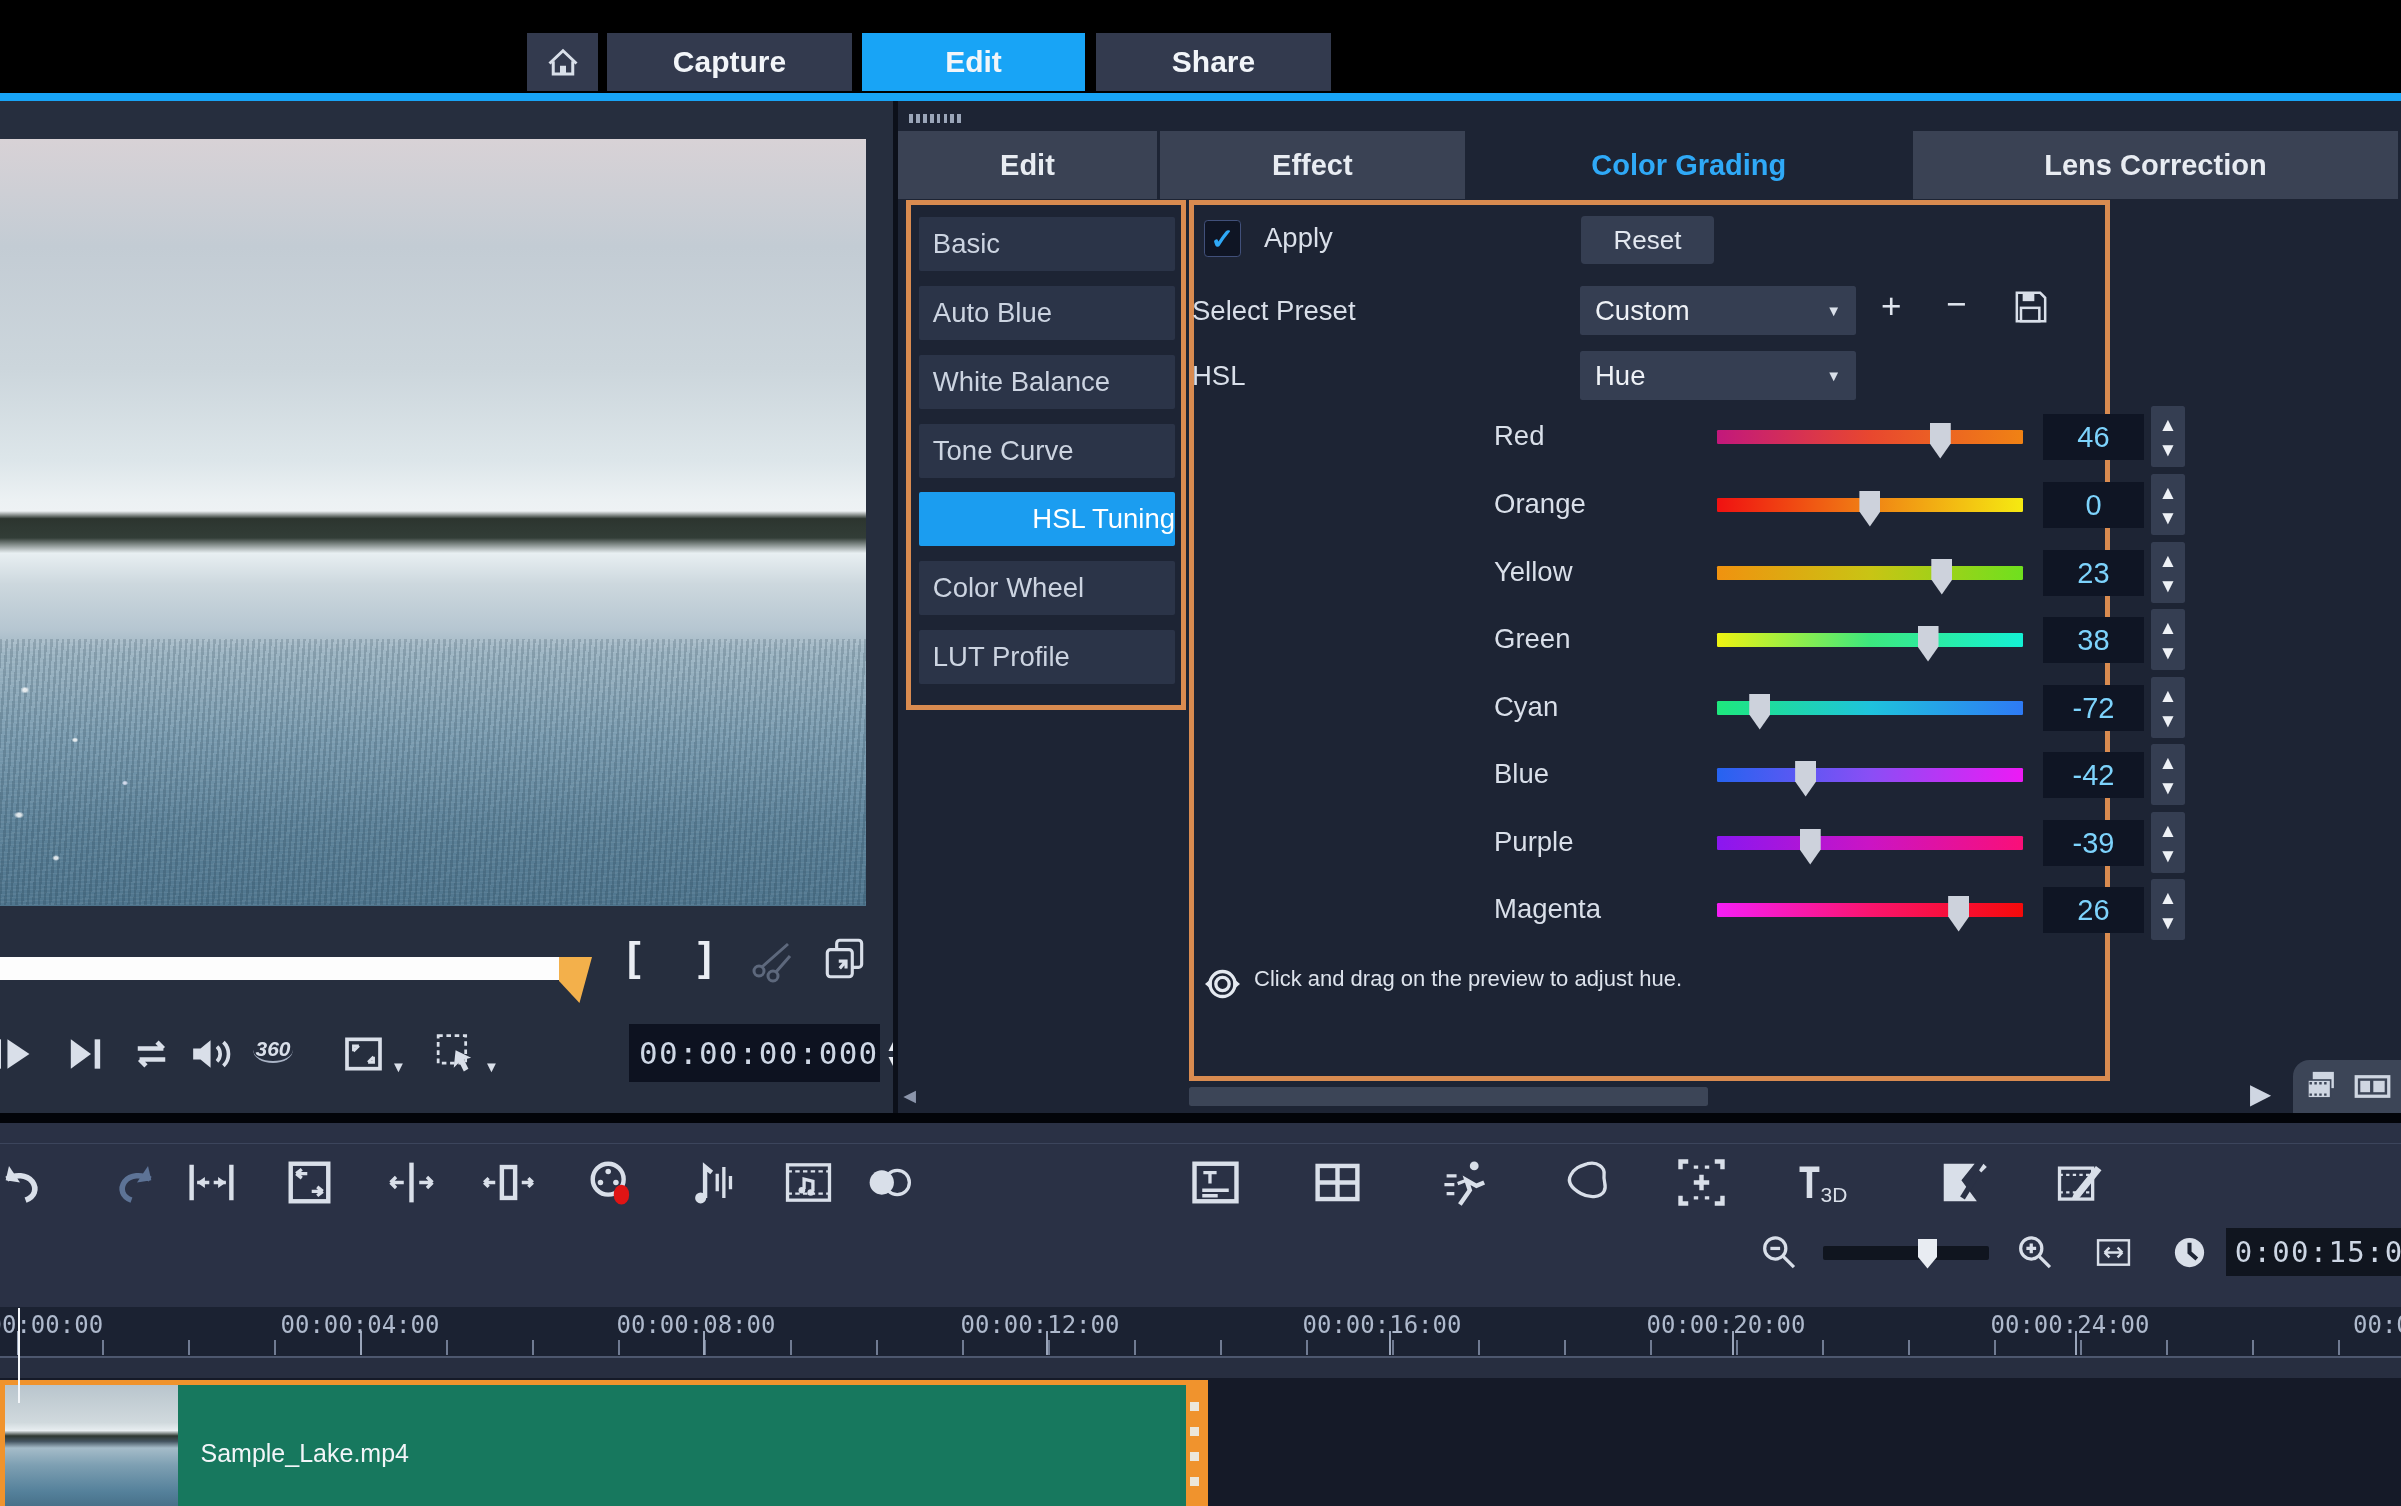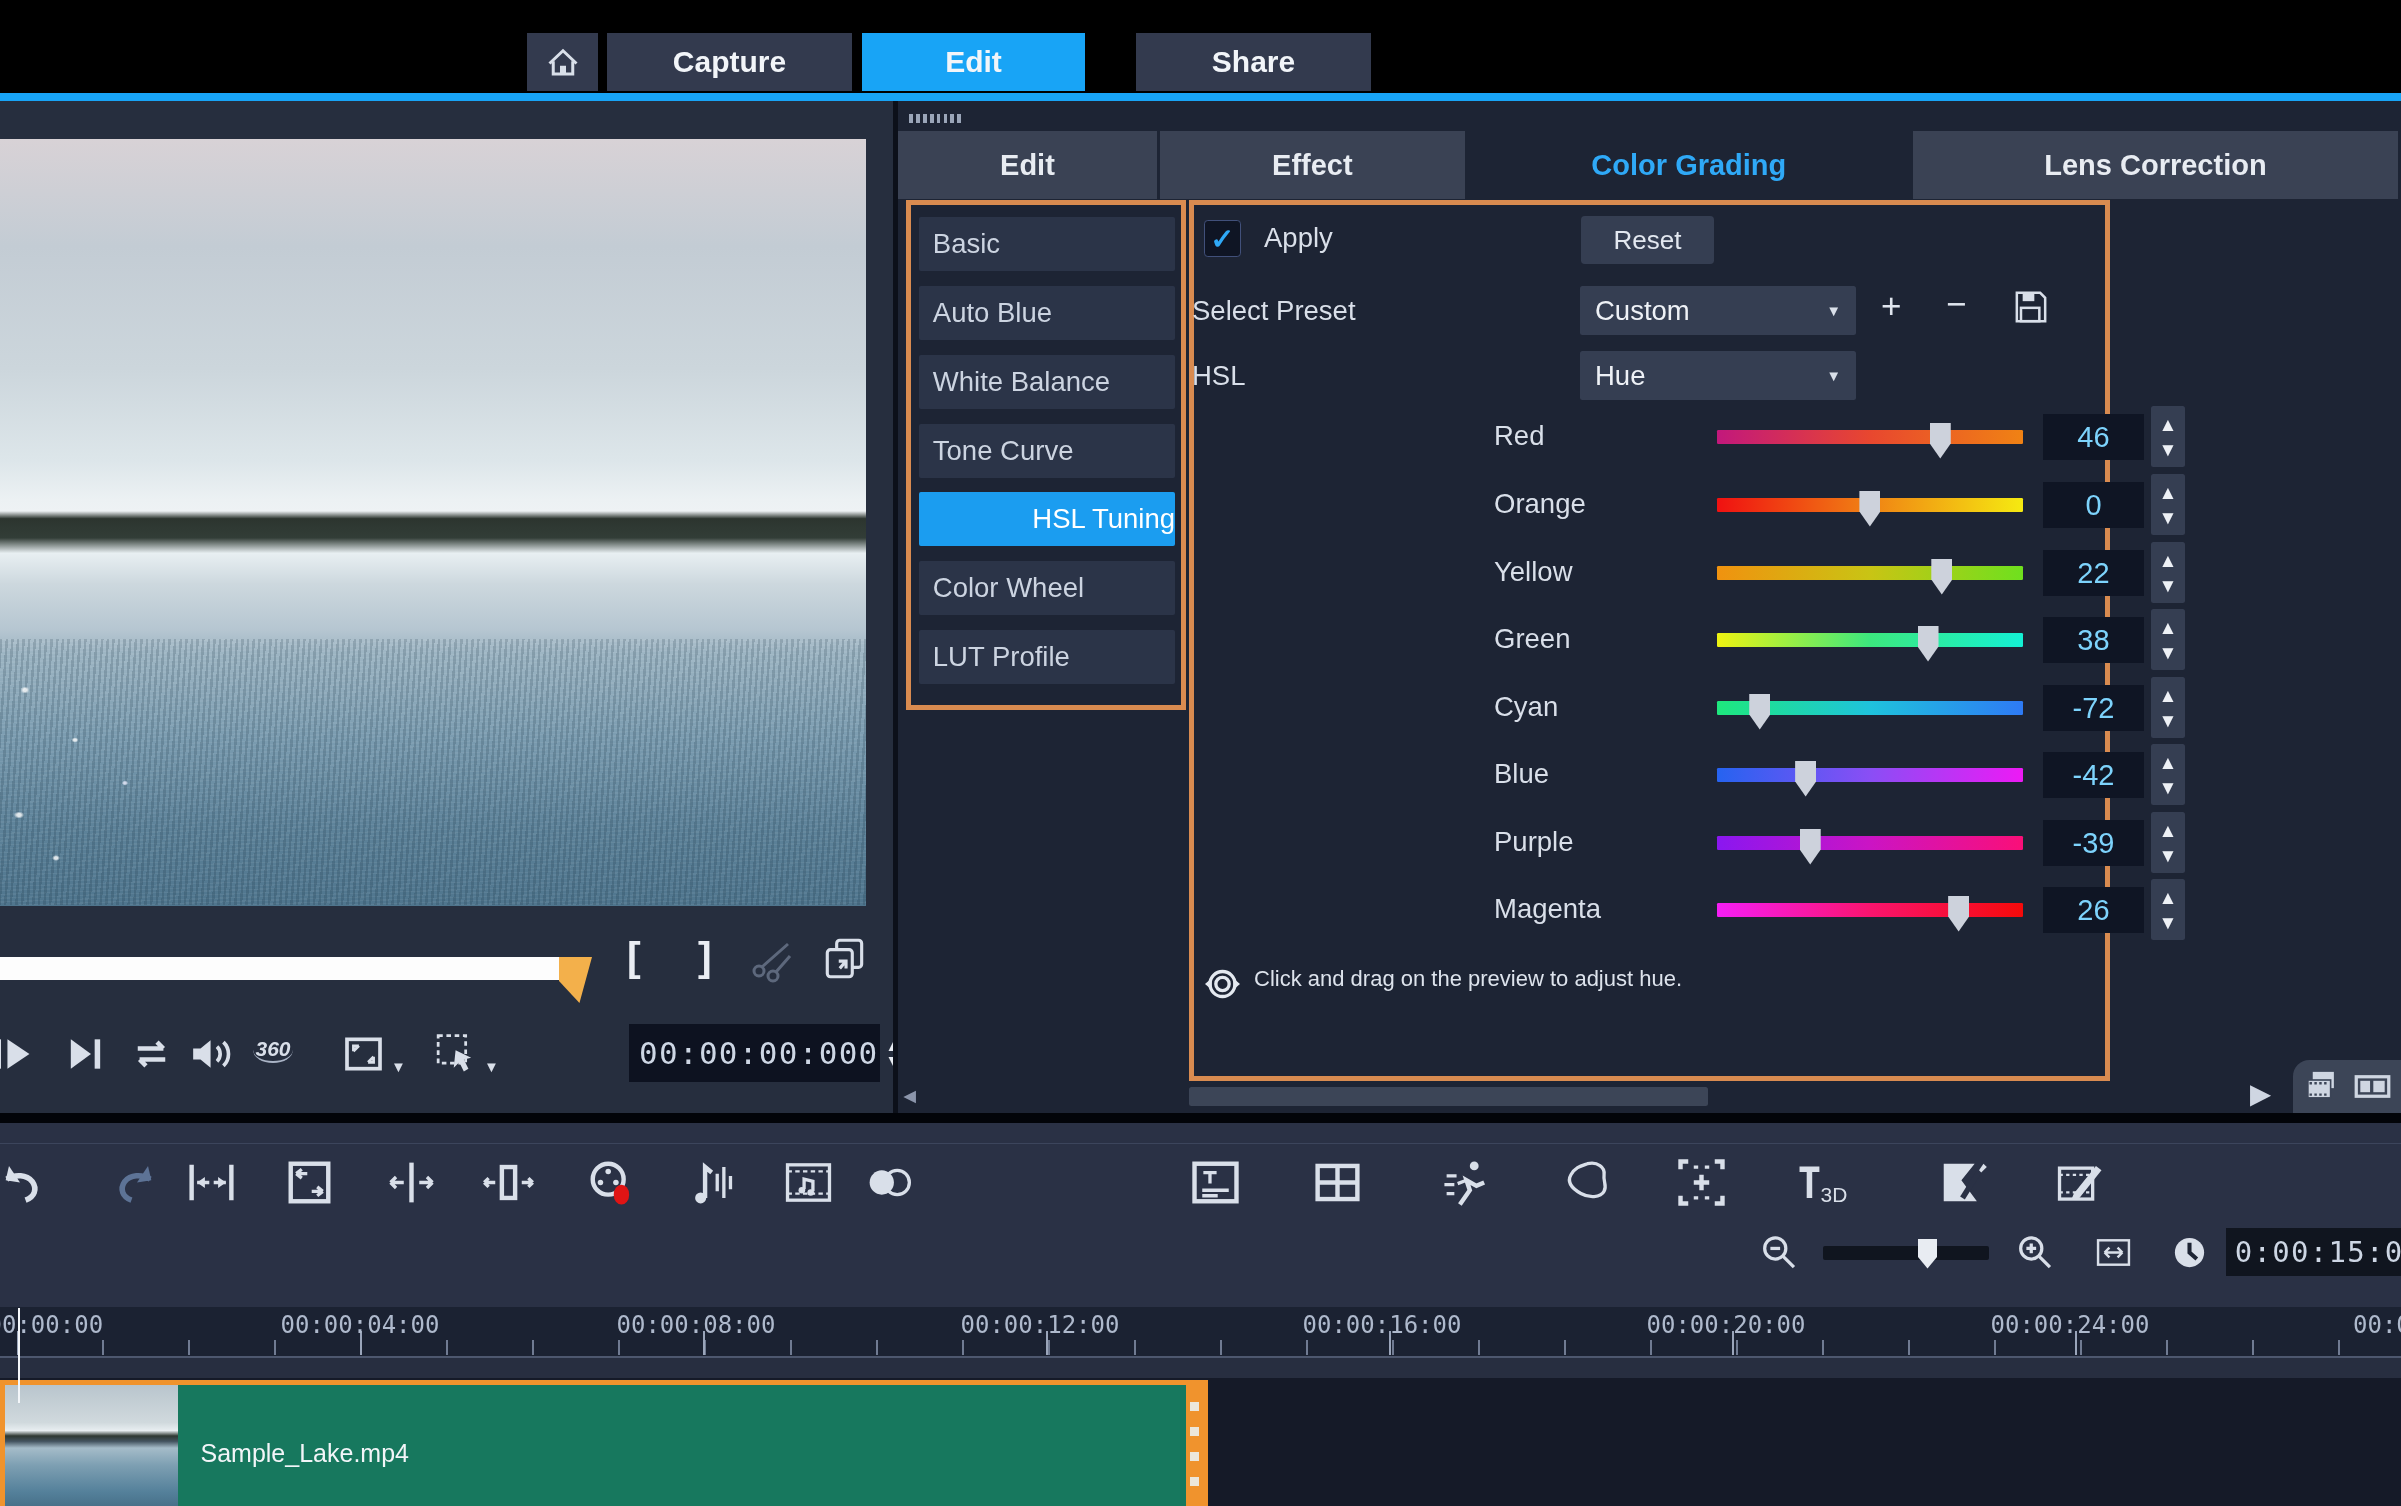--- a/index.html
+++ b/index.html
@@ -141,21 +141,21 @@
       </svg>
     </span>
 </div>
 <div class="abs" id="top-tabs">
     <div class="abs top-tab" style="left: 607px; width: 245px;">
       <span>Capture</span>
     </div>
     <div class="abs top-tab active" style="left: 862px; width: 223px;">
       <span>Edit</span>
     </div>
-    <div class="abs top-tab" style="left: 1136px; width: 235px;">
+    <div class="abs top-tab" style="left: 1096px; width: 235px;">
       <span>Share</span>
     </div>
   </div>
 <div class="abs" id="blue-underline"></div>
 
 <div class="abs" id="preview-panel">
   <div class="abs" id="preview-img">
     <div class="abs" id="water-texture"></div>
     <div class="abs" id="sparkles"></div>
   </div>
@@ -320,21 +320,21 @@
         <div class="sspin">
           <span>▲</span>
           <span>▼</span>
         </div>
       </div>
       <div class="abs srow" style="top: 472px;">
         <span class="slabel">Yellow</span>
         <div class="strack" style="background: linear-gradient(90deg, rgb(240, 146, 15), rgb(201, 196, 20), rgb(111, 224, 30));">
           <div class="sthumb" style="left: calc(73.5% - 10.6px);"></div>
         </div>
-        <div class="svalue">22</div>
+        <div class="svalue">23</div>
         <div class="sspin">
           <span>▲</span>
           <span>▼</span>
         </div>
       </div>
       <div class="abs srow" style="top: 539px;">
         <span class="slabel">Green</span>
         <div class="strack" style="background: linear-gradient(90deg, rgb(238, 243, 17), rgb(60, 232, 126), rgb(20, 240, 212));">
           <div class="sthumb" style="left: calc(69% - 10.6px);"></div>
         </div>

